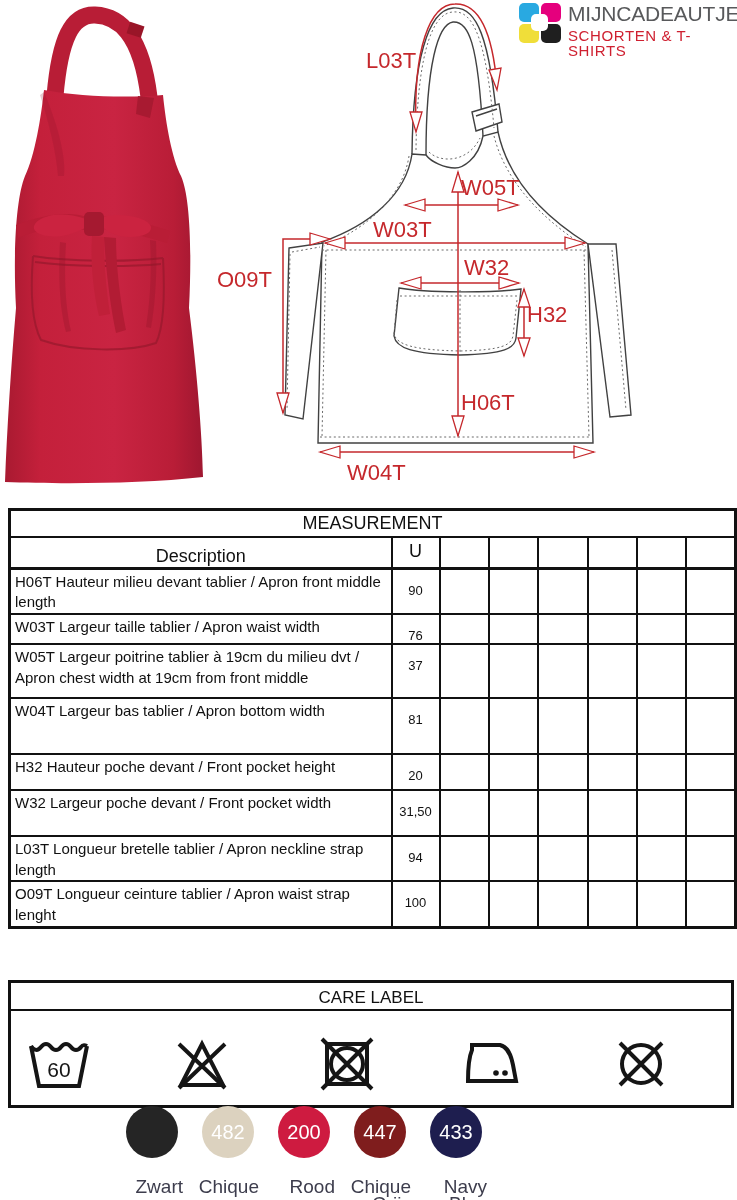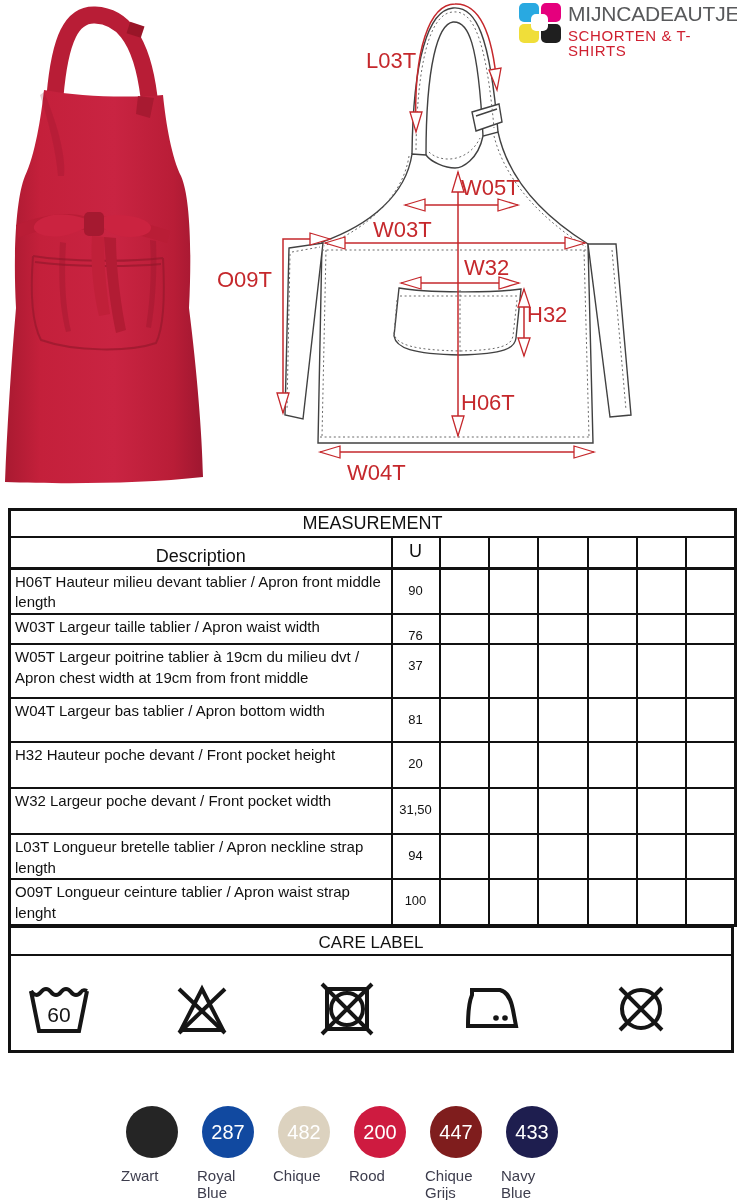--- a/index.html
+++ b/index.html
@@ -29,30 +29,30 @@
   }
   table.meas td,table.meas th{border:2px solid #111;padding:0;vertical-align:top;overflow:hidden}
   table.meas .title{font-size:18px;font-weight:normal;text-align:center;padding-top:2px}
   table.meas .h-desc{font-size:18px;font-weight:normal;text-align:center;padding-top:8px}
   table.meas .h-u{font-size:18px;font-weight:normal;text-align:center;padding-top:3px}
   table.meas .desc{font-size:15px;line-height:1.38;padding:2px 2px 0 4px;text-align:left}
   table.meas .val{font-size:13px;text-align:center;padding-top:13px}
   table.meas tr.thick td{border-top-width:3px}
 
   
-  .care{left:8px;top:925px;width:720px;height:122px;border:3px solid #111}
+  .care{left:8px;top:980px;width:720px;height:122px;border:3px solid #111}
   .care-title{height:28px;border-bottom:2px solid #111;text-align:center;font-size:17px;padding-top:5px;box-sizing:border-box}
   .care-icon{position:absolute;width:66px;height:66px;top:48px}
 
   
   .swatches{left:114px;top:1106px;display:flex}
   .swatch{width:76px;display:flex;flex-direction:column;align-items:center}
   .swatch .dot{width:52px;height:52px;border-radius:50%;display:flex;align-items:center;justify-content:center;
     color:#fff;font-size:20px}
-  .swatch .lbl{margin-top:9px;width:62px;text-align:left;font-size:15px;line-height:17px;color:#3d3d4d}
+  .swatch .lbl{margin-top:20px;width:62px;text-align:right;font-size:19px;line-height:17px;color:#3d3d4d}
 </style>
 </head>
 <body>
 
 <svg class="abs" style="left:0;top:0" width="270" height="490" viewBox="0 0 270 490">
   <defs>
     <linearGradient id="redg" x1="0" y1="0" x2="1" y2="0">
       <stop offset="0" stop-color="#a91a31"></stop>
       <stop offset="0.18" stop-color="#c4203b"></stop>
       <stop offset="0.55" stop-color="#c92442"></stop>
@@ -220,31 +220,31 @@
   <tr style="height:54px">
     <td class="desc">W05T Largeur poitrine tablier à 19cm du milieu dvt / Apron chest width at 19cm from front middle</td>
     <td class="val">37</td>
     <td></td>
         <td></td>
         <td></td>
     <td></td>
         <td></td>
         <td></td>
   </tr>
-  <tr style="height:44px">
+  <tr style="height:56px">
     <td class="desc">W04T Largeur bas tablier / Apron bottom width</td>
     <td class="val">81</td>
     <td></td>
         <td></td>
         <td></td>
     <td></td>
         <td></td>
         <td></td>
   </tr>
-  <tr style="height:46px">
+  <tr style="height:36px">
     <td class="desc">H32 Hauteur poche devant / Front pocket height</td>
     <td class="val">20</td>
     <td></td>
         <td></td>
         <td></td>
     <td></td>
         <td></td>
         <td></td>
   </tr>
   <tr style="height:46px">
@@ -323,26 +323,20 @@
 </div>
 
 <div class="abs swatches">
   <div class="swatch">
     <div class="dot" style="background-color: rgb(37, 37, 37);">
       <span></span>
     </div>
     <div class="lbl">Zwart</div>
   </div>
   <div class="swatch">
-    <div class="dot" style="background-color: rgb(17, 73, 160);">
-      <span>287</span>
-    </div>
-    <div class="lbl">Royal Blue</div>
-  </div>
-  <div class="swatch">
     <div class="dot" style="background-color: rgb(220, 210, 191);">
       <span>482</span>
     </div>
     <div class="lbl">Chique</div>
   </div>
   <div class="swatch">
     <div class="dot" style="background-color: rgb(206, 27, 64);">
       <span>200</span>
     </div>
     <div class="lbl">Rood</div>

